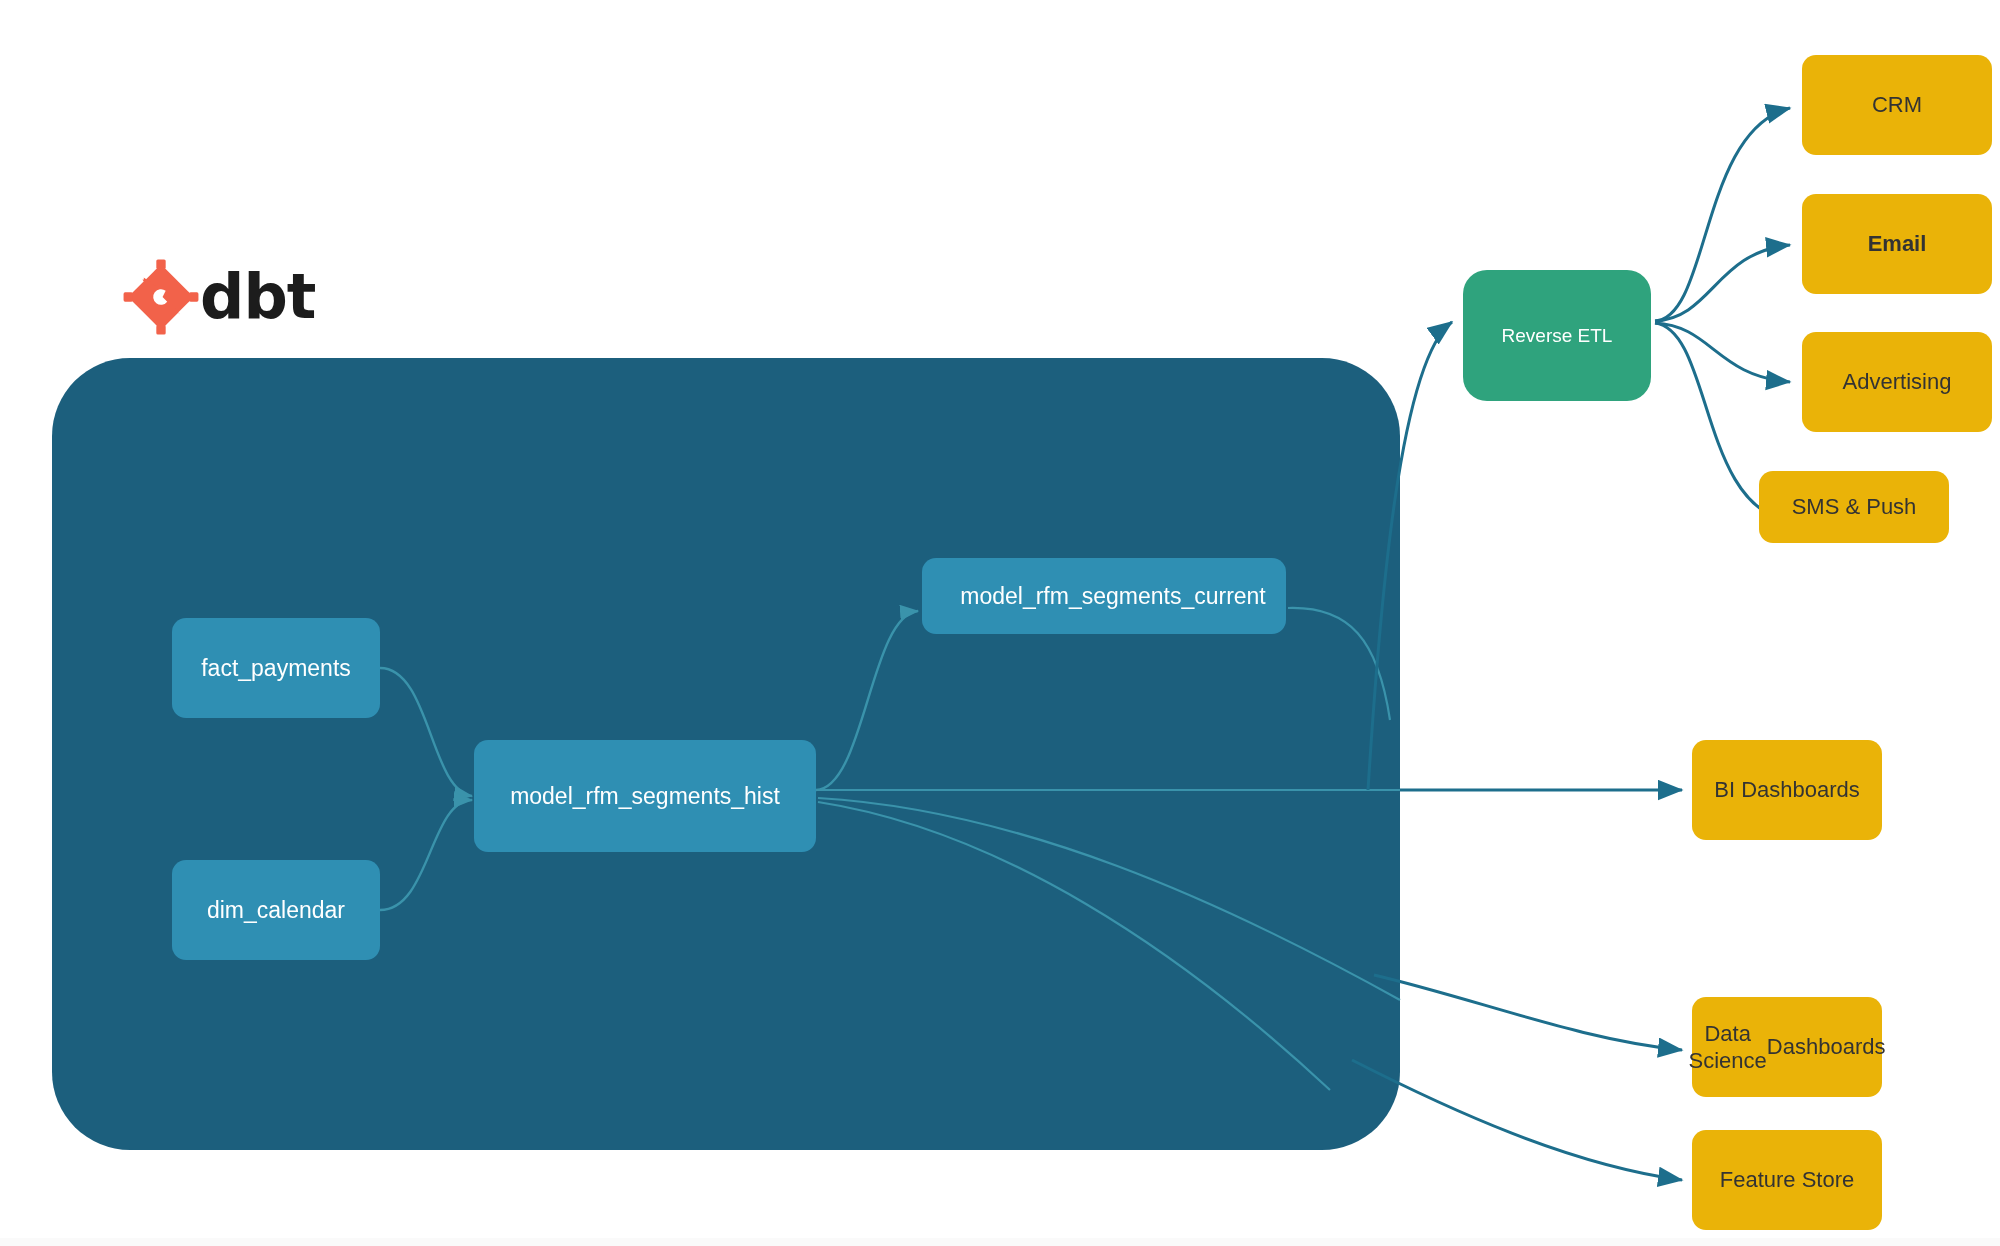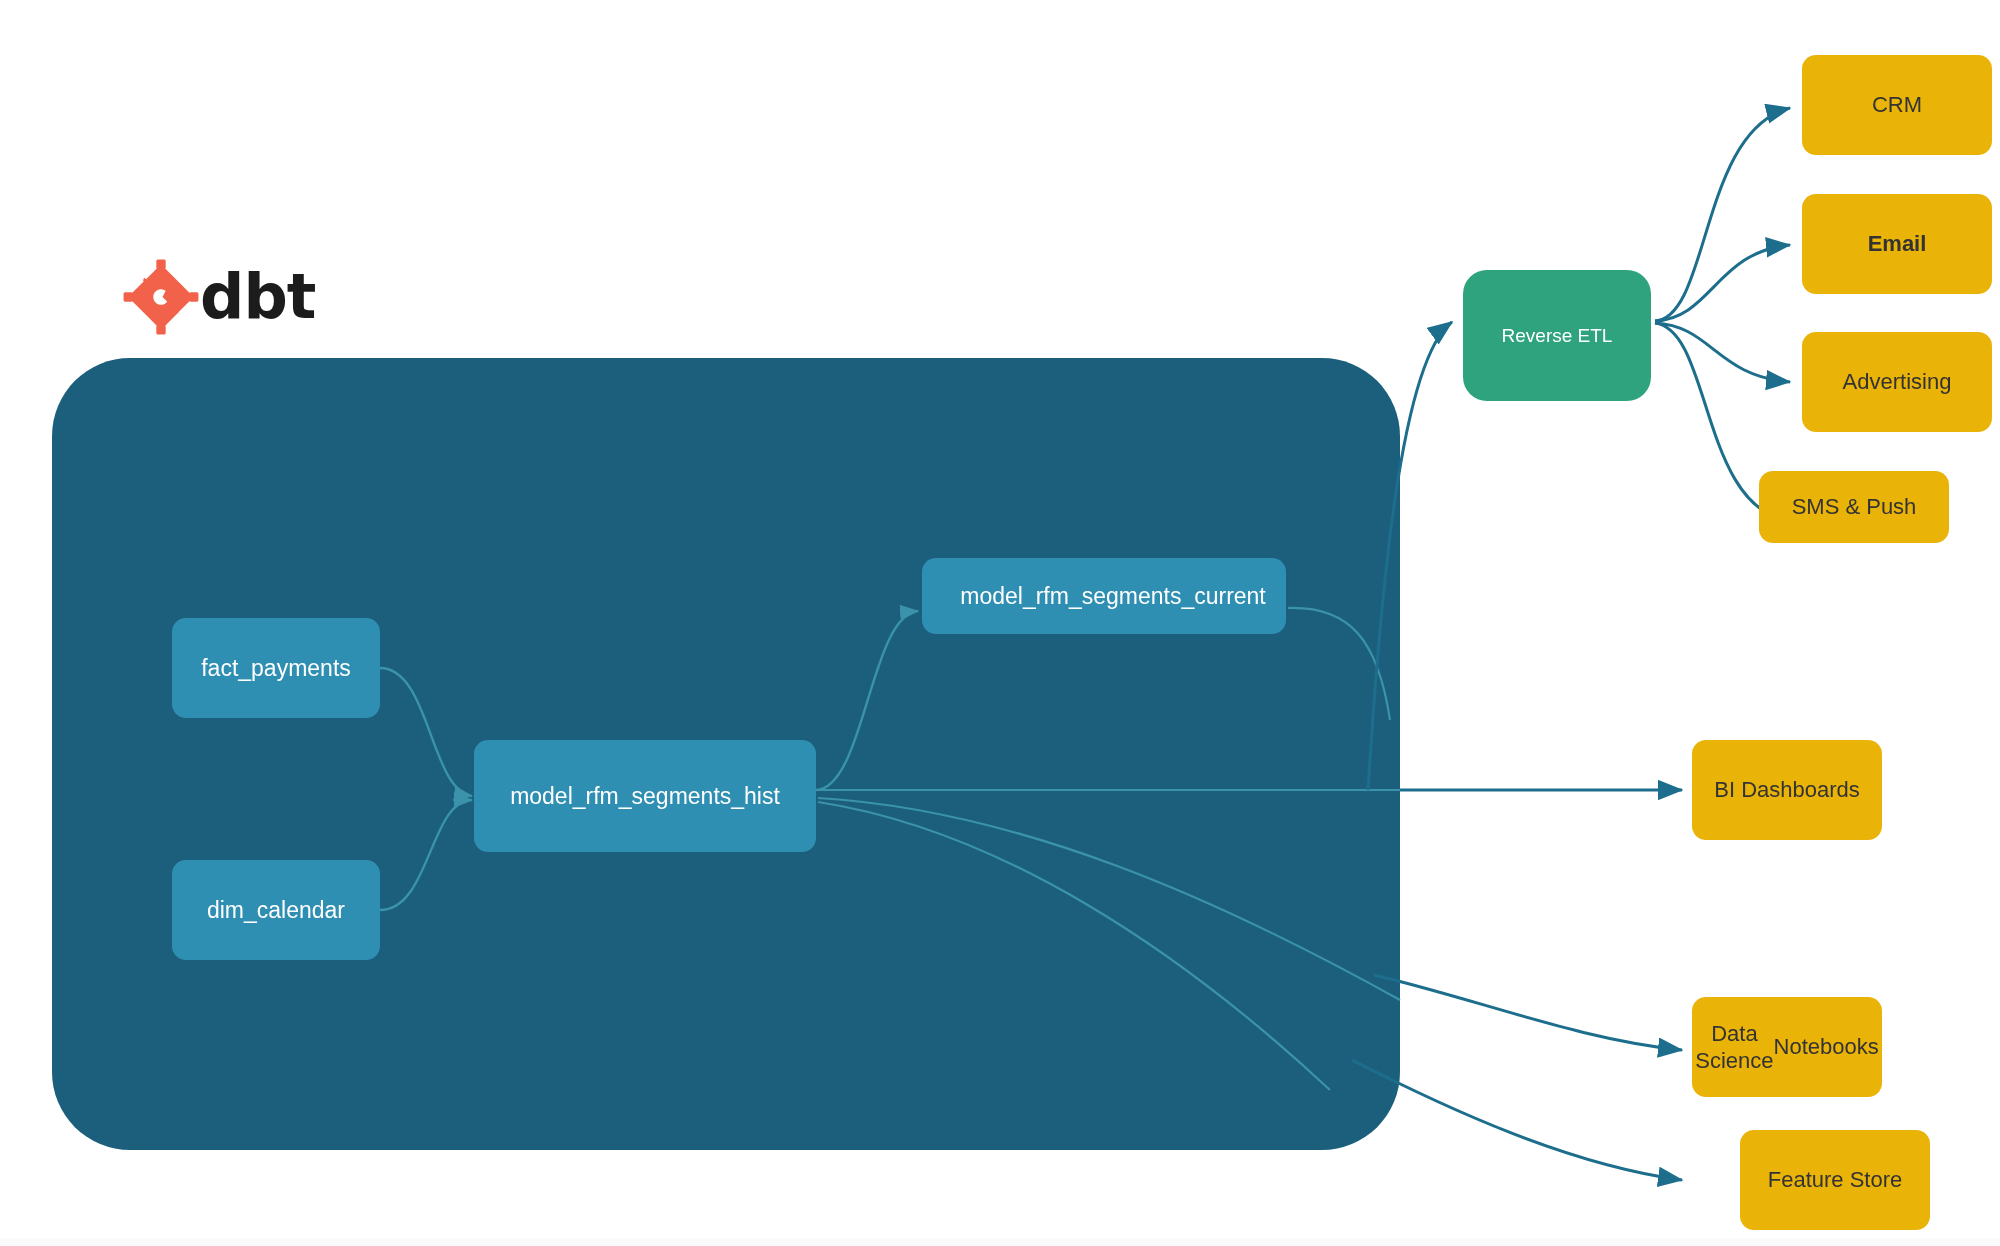--- a/index.html
+++ b/index.html
@@ -119,21 +119,21 @@
     line-height: 1.25;
     padding: 0 10px;
     box-sizing: border-box;
   }
   #dest-crm         { left: 1802px; top: 55px;   width: 190px; height: 100px; }
   #dest-email       { left: 1802px; top: 194px;  width: 190px; height: 100px; font-weight: bold; }
   #dest-advertising { left: 1802px; top: 332px;  width: 190px; height: 100px; }
   #dest-sms-push    { left: 1759px; top: 471px;  width: 190px; height: 72px; }
   #dest-bi          { left: 1692px; top: 740px;  width: 190px; height: 100px; }
   #dest-ds-notebooks{ left: 1692px; top: 997px;  width: 190px; height: 100px; }
-  #dest-feature-store{left: 1740px; top: 1130px; width: 190px; height: 100px; }
+  #dest-feature-store{left: 1692px; top: 1130px; width: 190px; height: 100px; }
 
   .bottom-band {
     position: absolute;
     left: 0;
     top: 1238px;
     width: 2000px;
     height: 8px;
     background: #fafafa;
     z-index: 1;
   }
@@ -206,21 +206,21 @@
 
   <div class="dest-node" id="dest-advertising">Advertising</div>
 
   <div class="dest-node" id="dest-sms-push">SMS &amp; Push</div>
 
   <div class="dest-node" id="dest-bi">BI Dashboards</div>
 
   <div class="dest-node" id="dest-ds-notebooks">
     <span>Data Science</span>
       <br>
-    <span>Notebooks</span>
+    <span>Dashboards</span>
   </div>
 
   <div class="dest-node" id="dest-feature-store">Feature Store</div>
 
   <div class="brand">
     <svg class="brand-mark" viewBox="0 0 100 100">
       <path d="M50 8 L72 30 L92 50 L72 70 L50 92 L28 70 L8 50 L28 30 Z" fill="#f2624a"></path>
       <path d="M22 22 C40 30 58 48 78 78 L72 70 L50 92 L28 70 L8 50 L28 30 Z" fill="#f2624a"></path>
       <rect x="44" y="2" width="12" height="12" rx="2" fill="#f2624a"></rect>
       <rect x="2" y="44" width="12" height="12" rx="2" fill="#f2624a"></rect>

